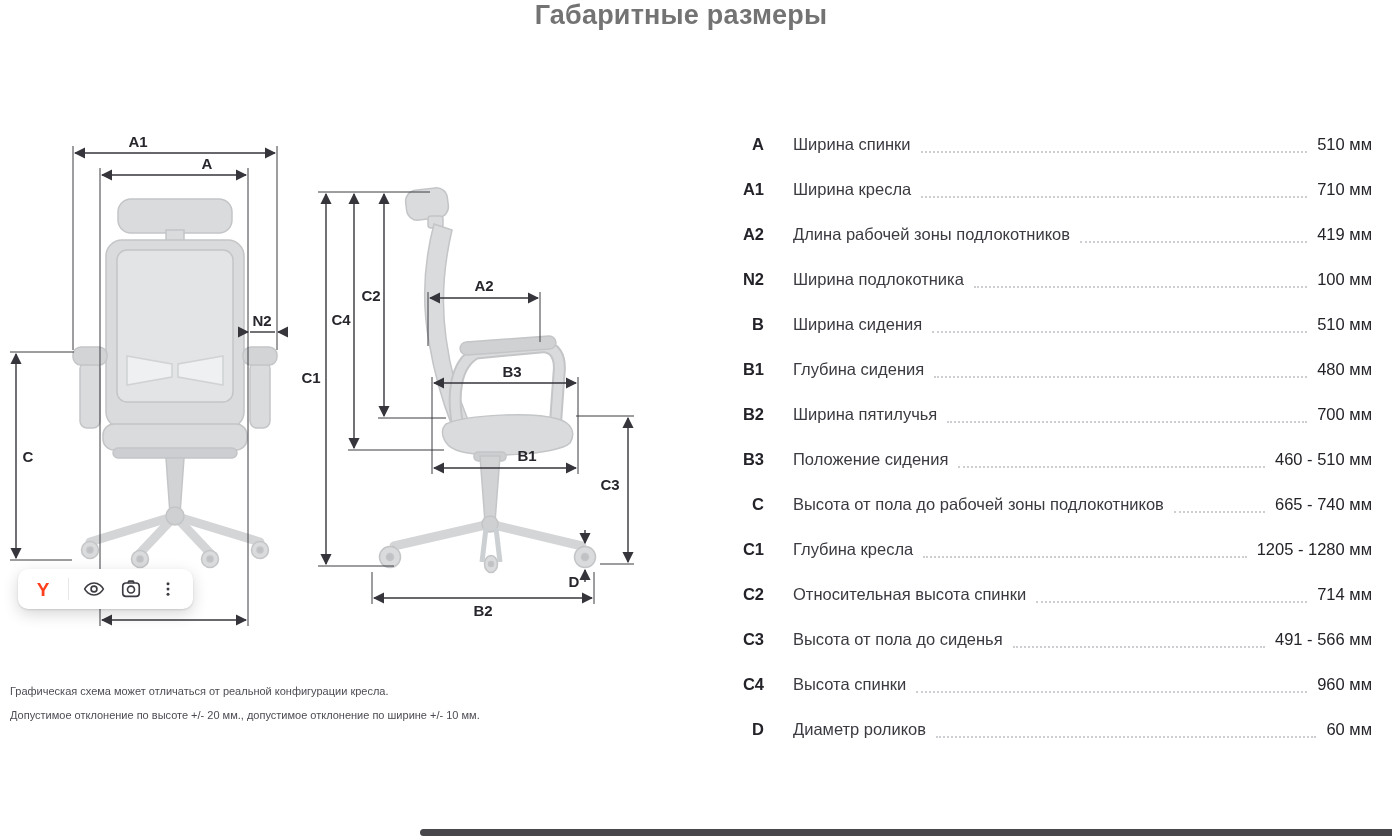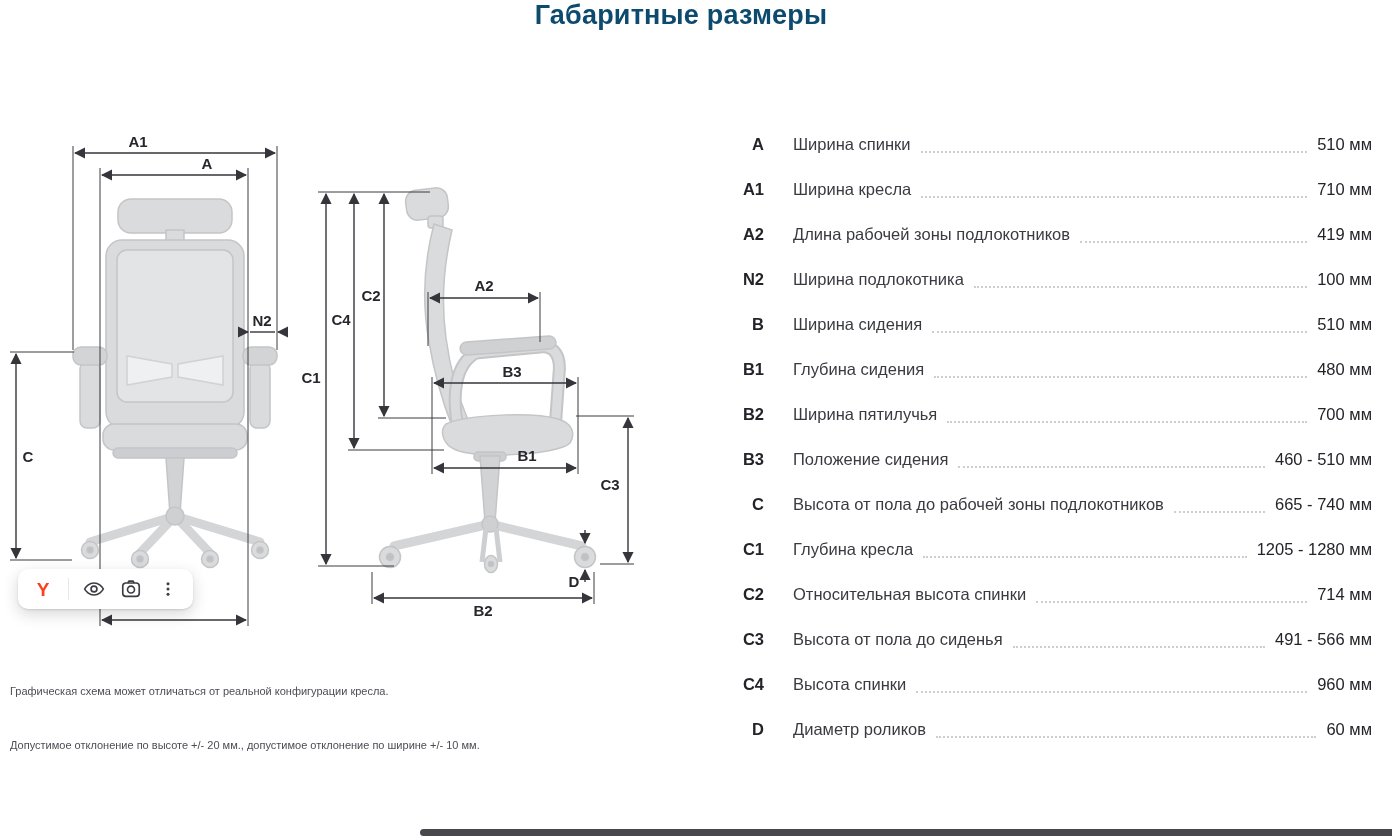--- a/index.html
+++ b/index.html
@@ -1,30 +1,30 @@
 <!DOCTYPE html>
 <html><head>
 <meta charset="utf-8">
 <style>
   html,body{margin:0;padding:0;background:#fff;}
   #stage{position:relative;width:1392px;height:836px;background:#ffffff;overflow:hidden;
          font-family:"Liberation Sans",sans-serif;color:#2b2b31;}
   .page-title{position:absolute;top:0;left:0;right:30px;text-align:center;
-              font-size:27px;font-weight:700;color:#0c4a6e;letter-spacing:.2px;}
+              font-size:27px;font-weight:700;color:#737373;letter-spacing:.2px;}
   
   .specs{position:absolute;left:722px;top:122px;width:650px;}
   .spec-row{display:flex;align-items:center;height:45px;font-size:16.5px;color:#3a3a41;}
   .spec-code{width:42px;text-align:right;font-weight:700;color:#232329;margin-right:21px;flex:0 0 auto;}
   .spec-label{white-space:nowrap;flex:0 0 auto;margin-left:8px;}
   .leader{flex:1 1 auto;min-width:26px;border-bottom:2px dotted #cdced2;margin:0 10px;transform:translateY(7px);}
   .spec-value{white-space:nowrap;color:#232329;flex:0 0 auto;text-align:right;}
   
   .notes{position:absolute;left:10px;top:684px;width:640px;font-size:11px;color:#4c4c54;line-height:1.45;}
   .notes p{margin:0;}
-  .notes p + p{margin-top:38px;}
+  .notes p + p{margin-top:8px;}
   
   .diagram-svg{position:absolute;left:0;top:0;width:700px;height:836px;}
   .dim{stroke:#35353b;stroke-width:1.4;fill:none;}
   .ext{stroke:#3c3c42;stroke-width:1;fill:none;}
   .dim-label{font-family:"Liberation Sans",sans-serif;font-size:15px;font-weight:700;fill:#26262c;}
   .chair{fill:#dadbdd;stroke:#c3c5c7;stroke-width:1.5;}
   
   .overlay-toolbar{position:absolute;left:18px;top:569px;height:40px;background:#fff;border-radius:10px;
        box-shadow:0 1px 2px rgba(0,0,0,.12),0 5px 16px rgba(0,0,0,.16);
        display:flex;align-items:center;padding:0 13px;gap:13px;}

